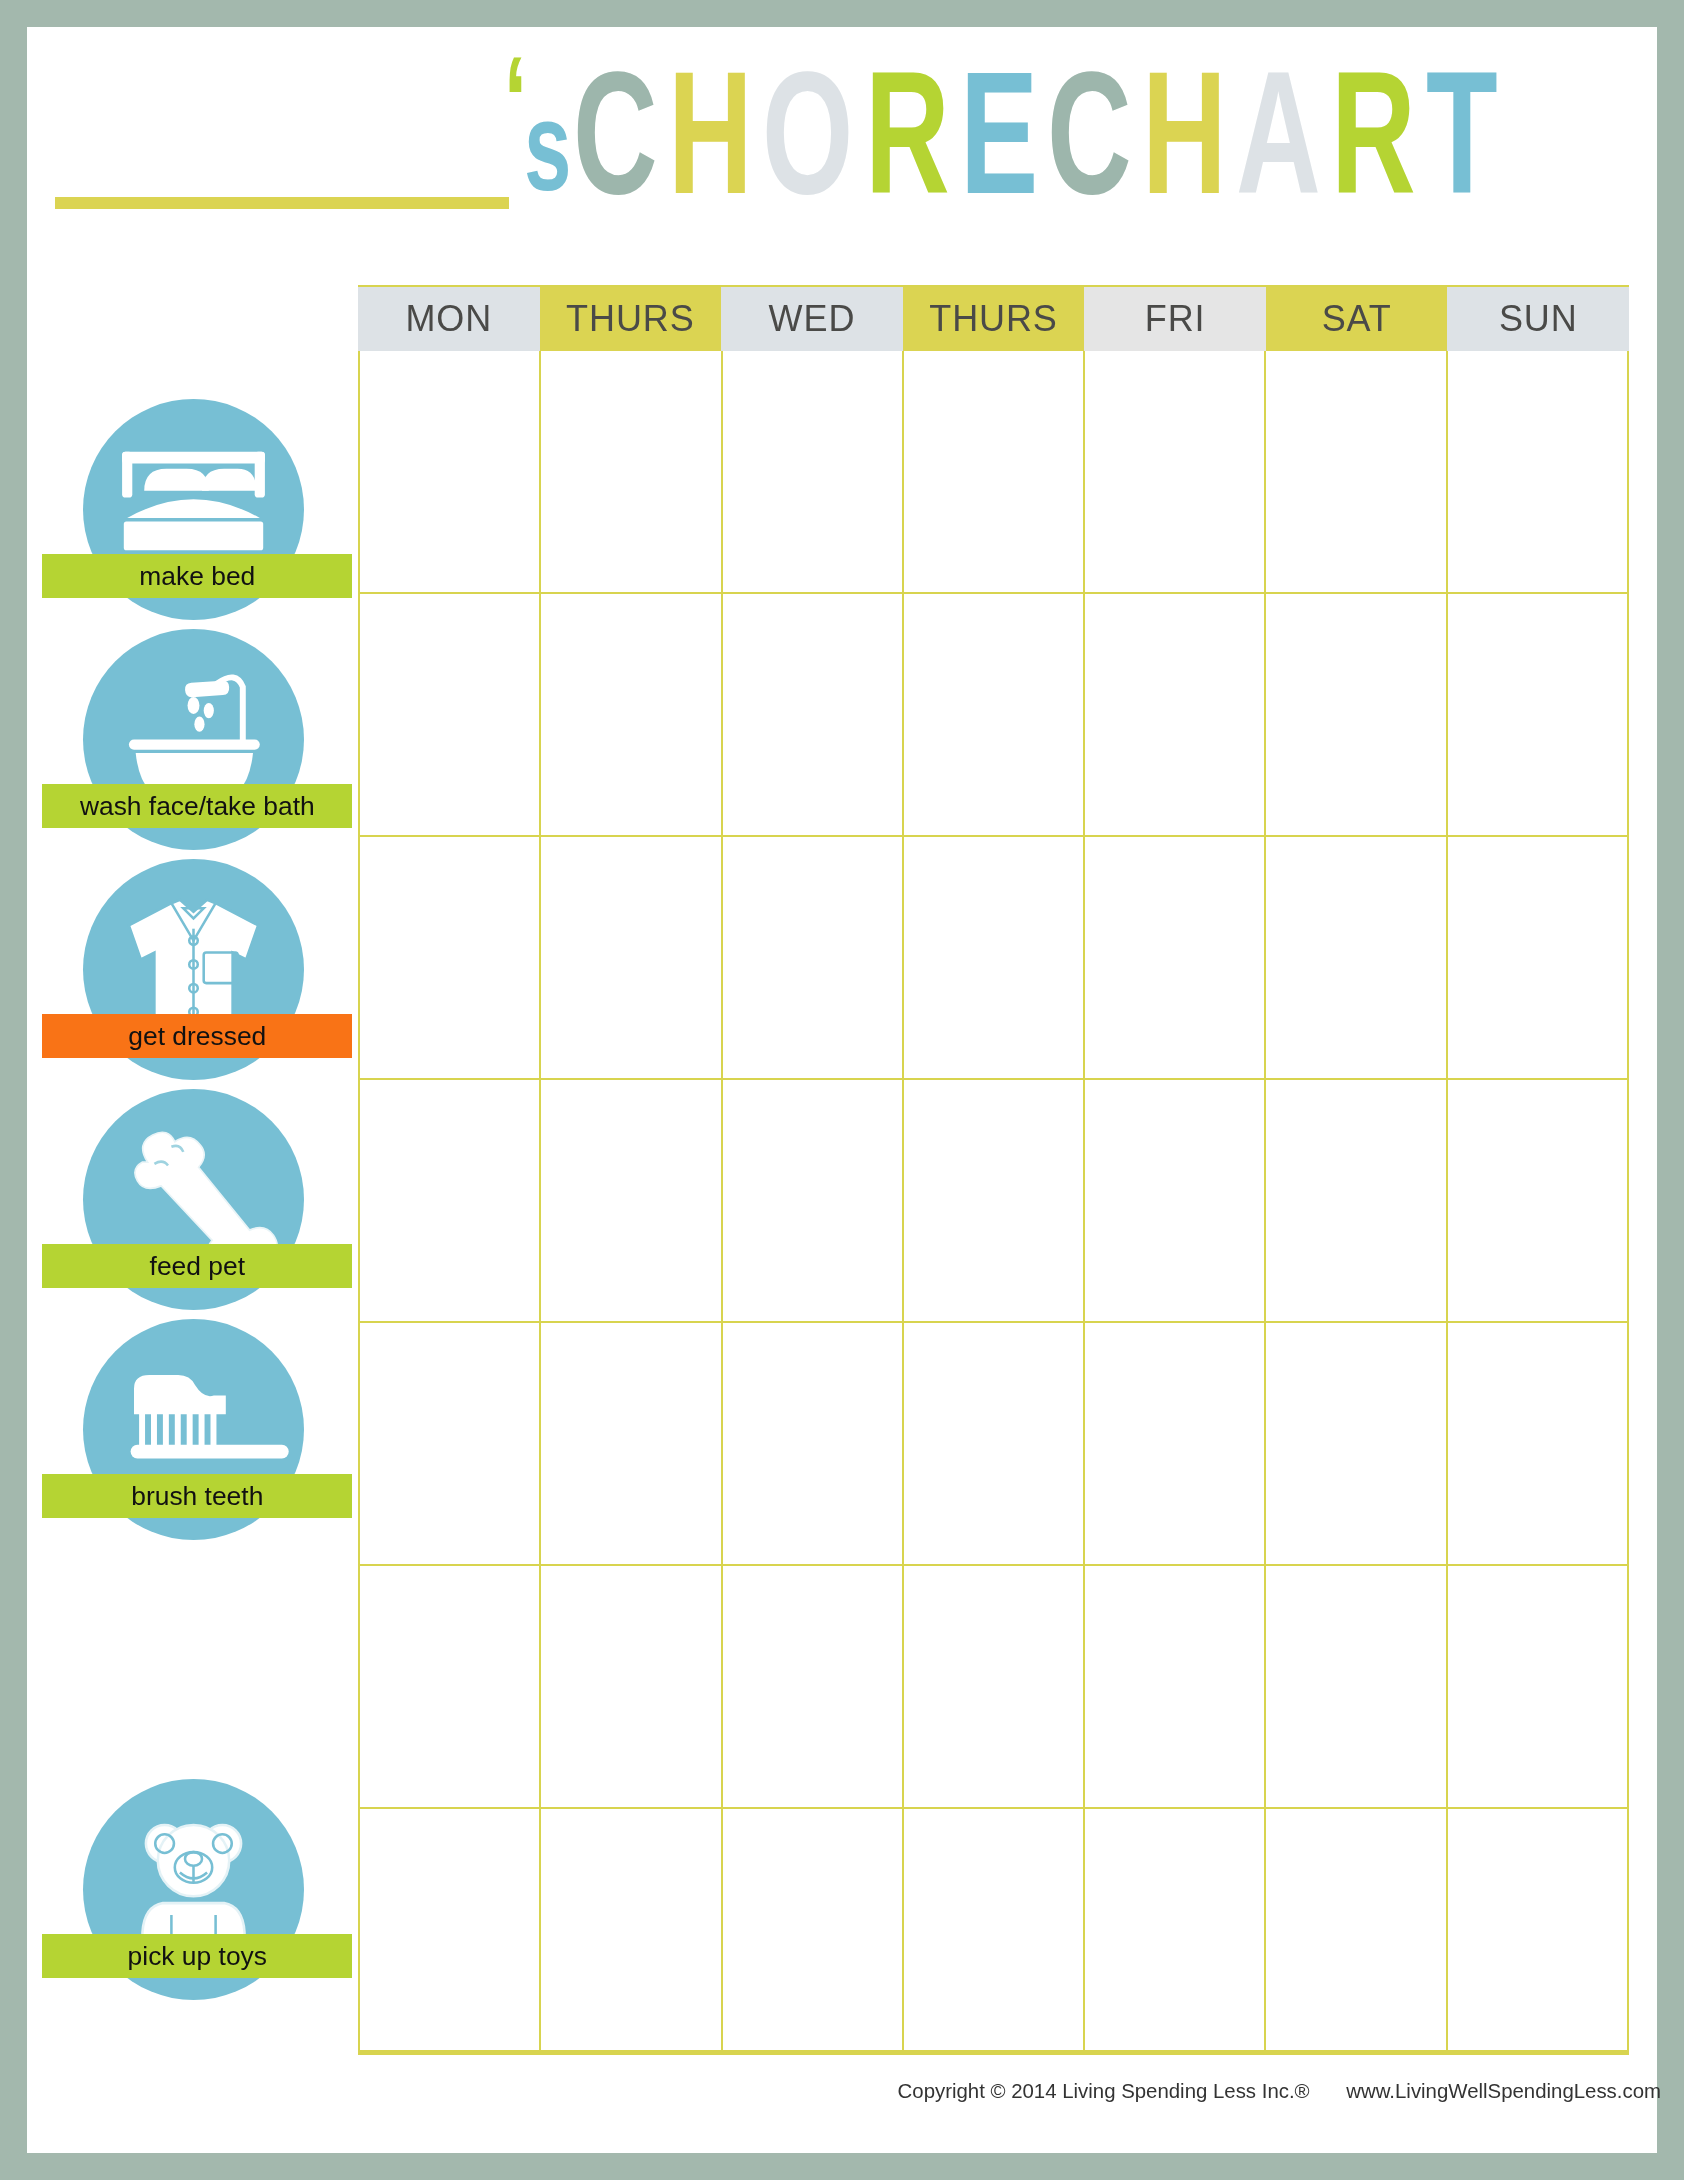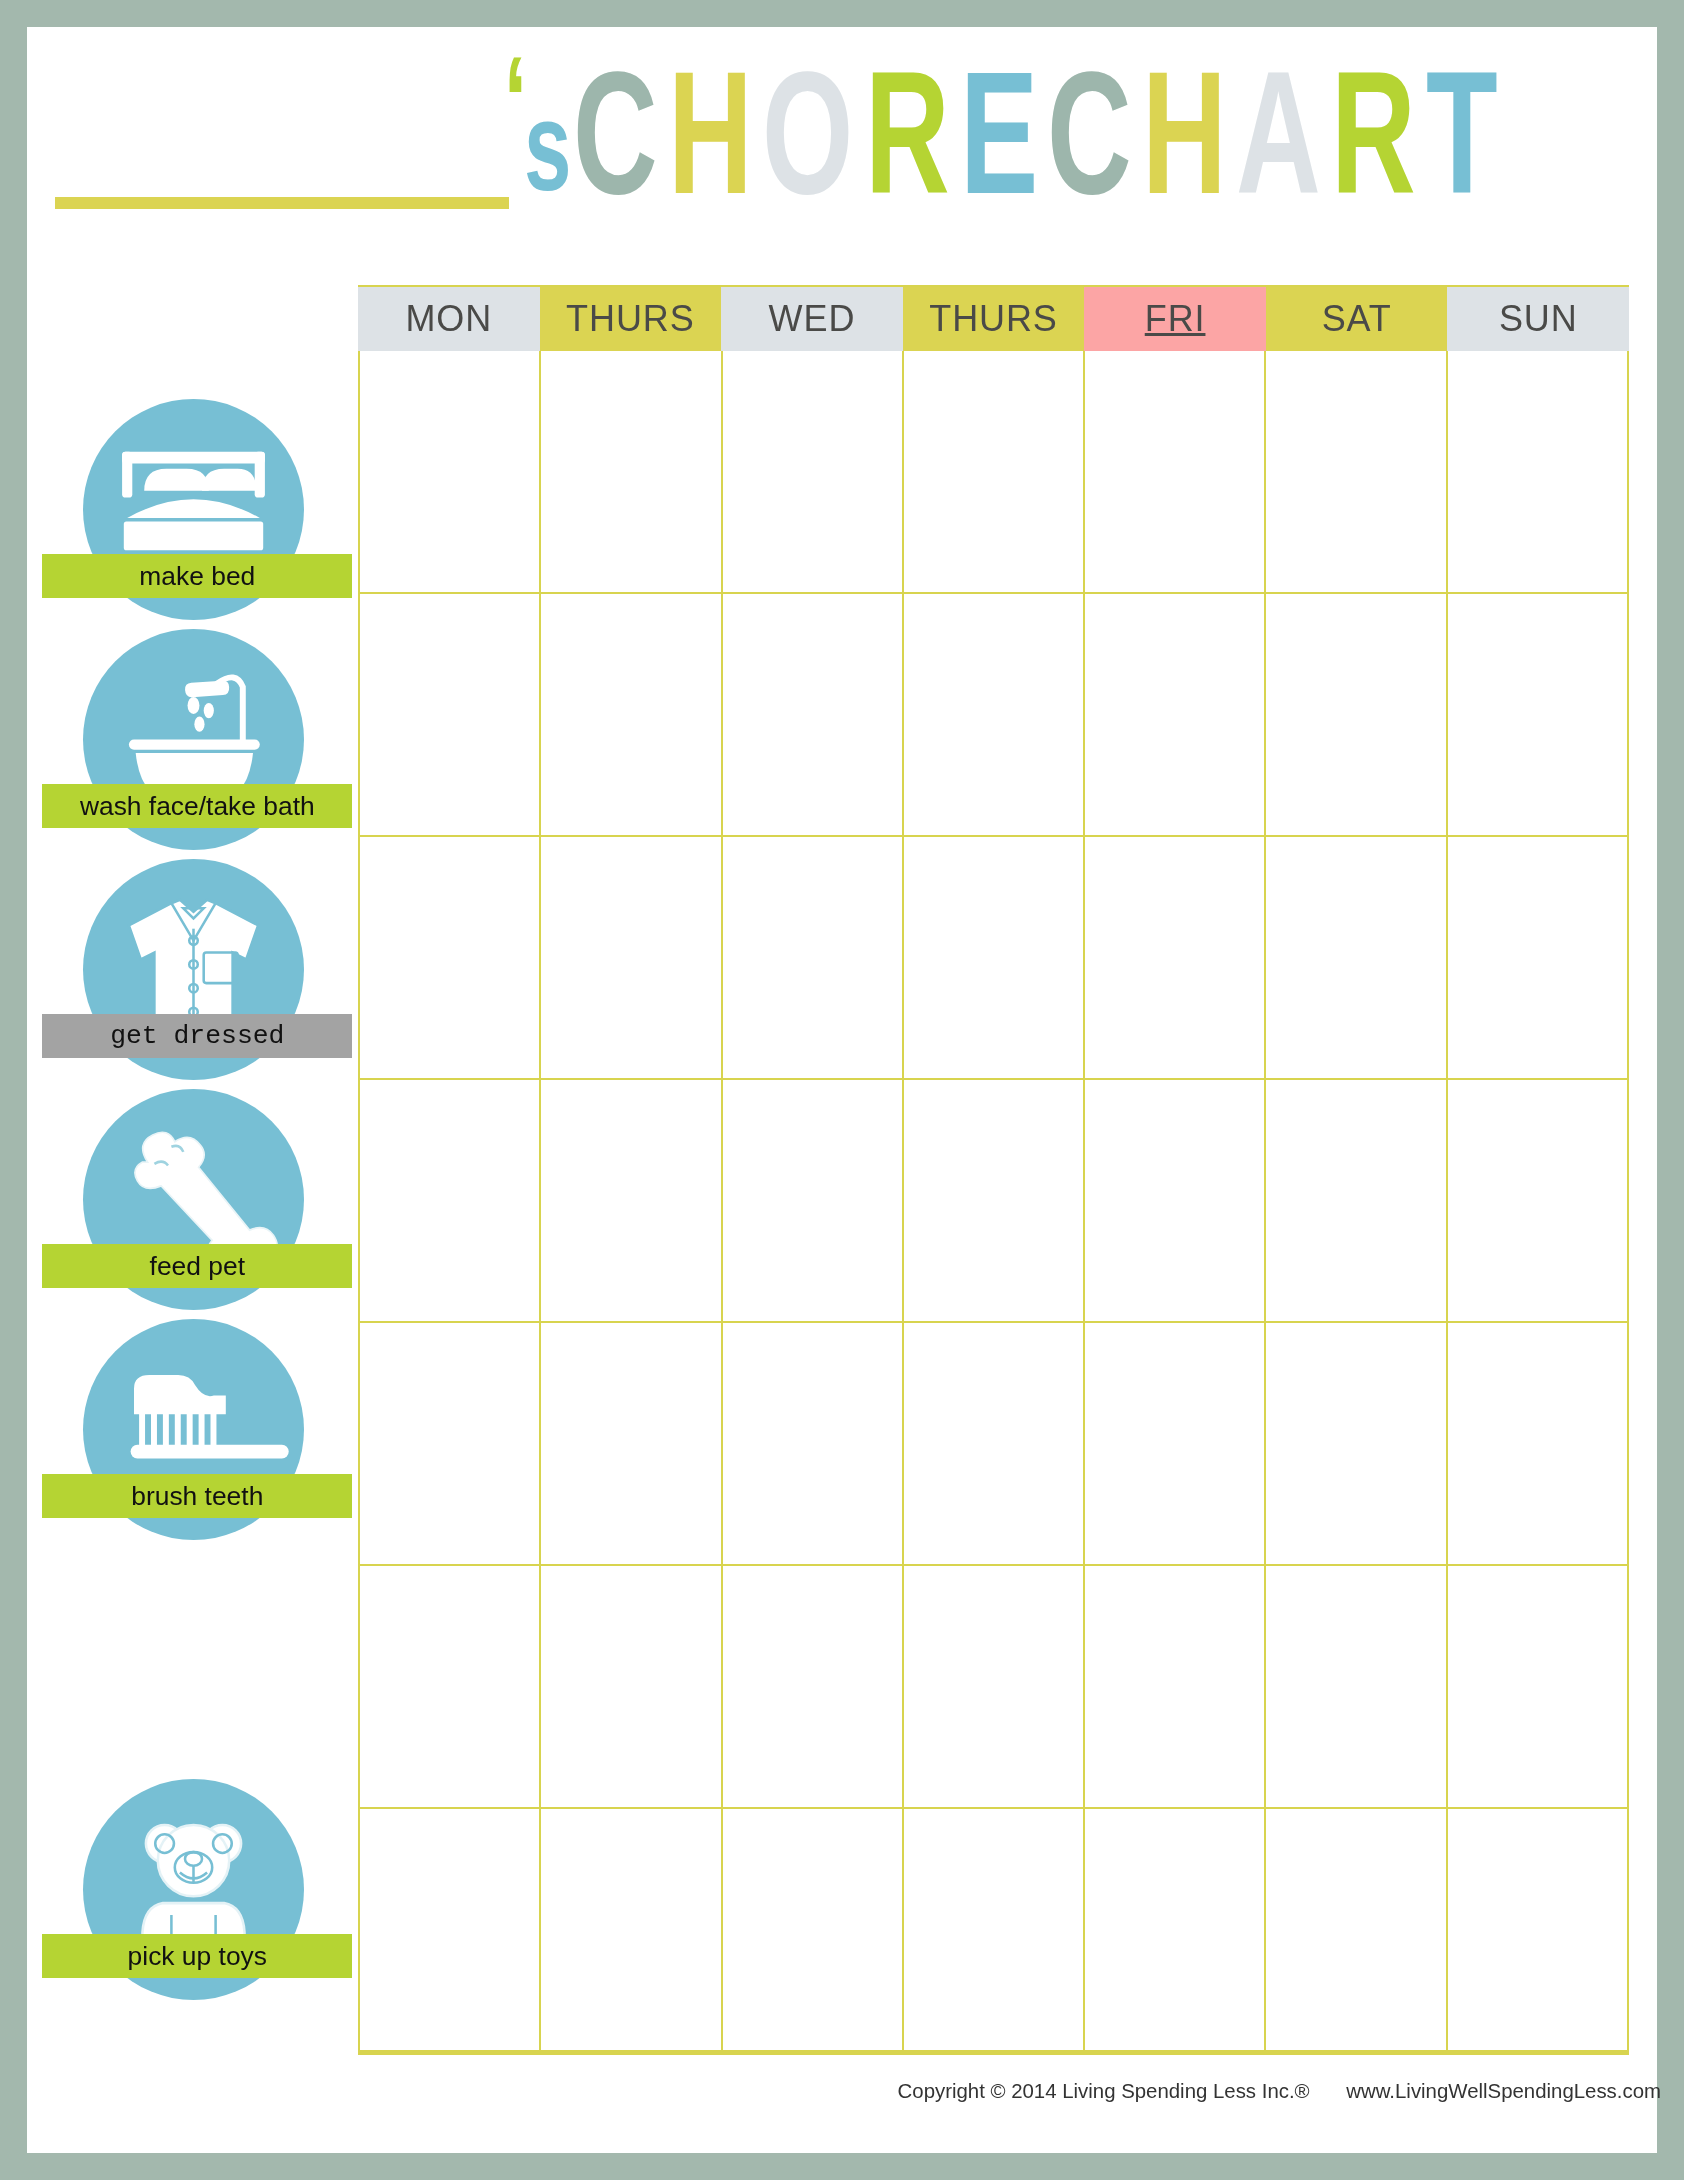--- a/index.html
+++ b/index.html
@@ -247,21 +247,21 @@
                 <path d="M118 58 h24 l-12 12 z"></path>
                 <line x1="130" y1="82" x2="130" y2="204"></line>
                 <circle cx="130" cy="96" r="5"></circle>
                 <circle cx="130" cy="124" r="5"></circle>
                 <circle cx="130" cy="152" r="5"></circle>
                 <circle cx="130" cy="180" r="5"></circle>
                 <rect x="142" y="110" width="40" height="36" rx="3"></rect>
               </g>
             </svg>
           </div>
-          <div class="chore-label" style="background: #a3a3a3; font-family: Liberation Mono, monospace;">get dressed</div>
+          <div class="chore-label" style="background: #f97316;">get dressed</div>
         </div>
         <div class="chore-row" style="top: 1062px;">
           <div class="chore-circle" style="background: rgb(119, 191, 212);">
             <svg viewBox="0 0 260 260">
               <g fill="#ffffff" stroke="#e9f4f7" stroke-width="2">
                 <path d="M76 86 q-14 -22 6 -32 q18 -9 26 8 q18 -12 30 4 q10 12 -2 26 L196 166 q18 -8 28 6 q11 16 -6 26 q4 20 -14 24 q-18 4 -24 -14 q-20 8 -30 -6 q-8 -12 2 -24 L92 114 q-20 8 -28 -6 q-8 -14 6 -22 z"></path>
               </g>
               <g fill="none" stroke="#9fd3e0" stroke-width="3">
                 <path d="M84 88 q10 -6 16 2"></path>
                 <path d="M104 68 q10 -4 14 6"></path>
@@ -317,21 +317,21 @@
           <div class="chore-label" style="background: rgb(181, 212, 51);">pick up toys</div>
         </div>
       </div>
 
     <div class="table">
       <div class="thead" id="thead">
           <div class="th gray" style="background: rgb(221, 226, 230);">MON</div>
           <div class="th yellow" style="background: rgb(219, 212, 82);">THURS</div>
           <div class="th gray" style="background: rgb(221, 226, 230);">WED</div>
           <div class="th yellow" style="background: rgb(219, 212, 82);">THURS</div>
-          <div class="th gray" style="background: #fca5a5; text-decoration: underline;">FRI</div>
+          <div class="th gray" style="background: #e5e5e5;">FRI</div>
           <div class="th yellow" style="background: rgb(219, 212, 82);">SAT</div>
           <div class="th gray" style="background: rgb(221, 226, 230);">SUN</div>
         </div>
       <div class="gridbody" id="gridbody">
           <div class="grow">
             <div class="gcell" style="border-color: rgb(216, 212, 79);"></div>
             <div class="gcell" style="border-color: rgb(216, 212, 79);"></div>
             <div class="gcell" style="border-color: rgb(216, 212, 79);"></div>
             <div class="gcell" style="border-color: rgb(216, 212, 79);"></div>
             <div class="gcell" style="border-color: rgb(216, 212, 79);"></div>

